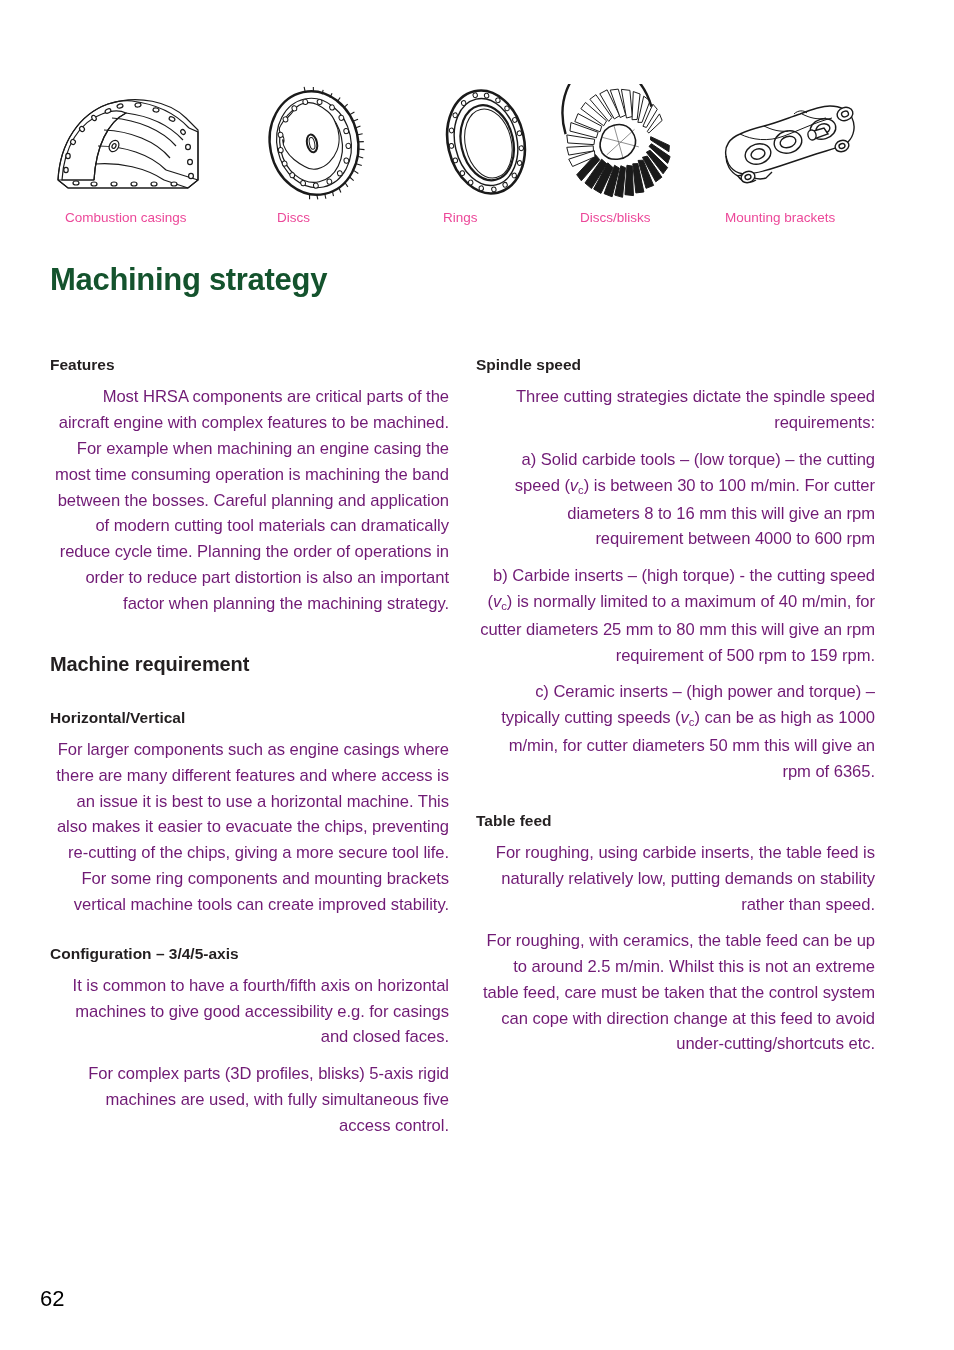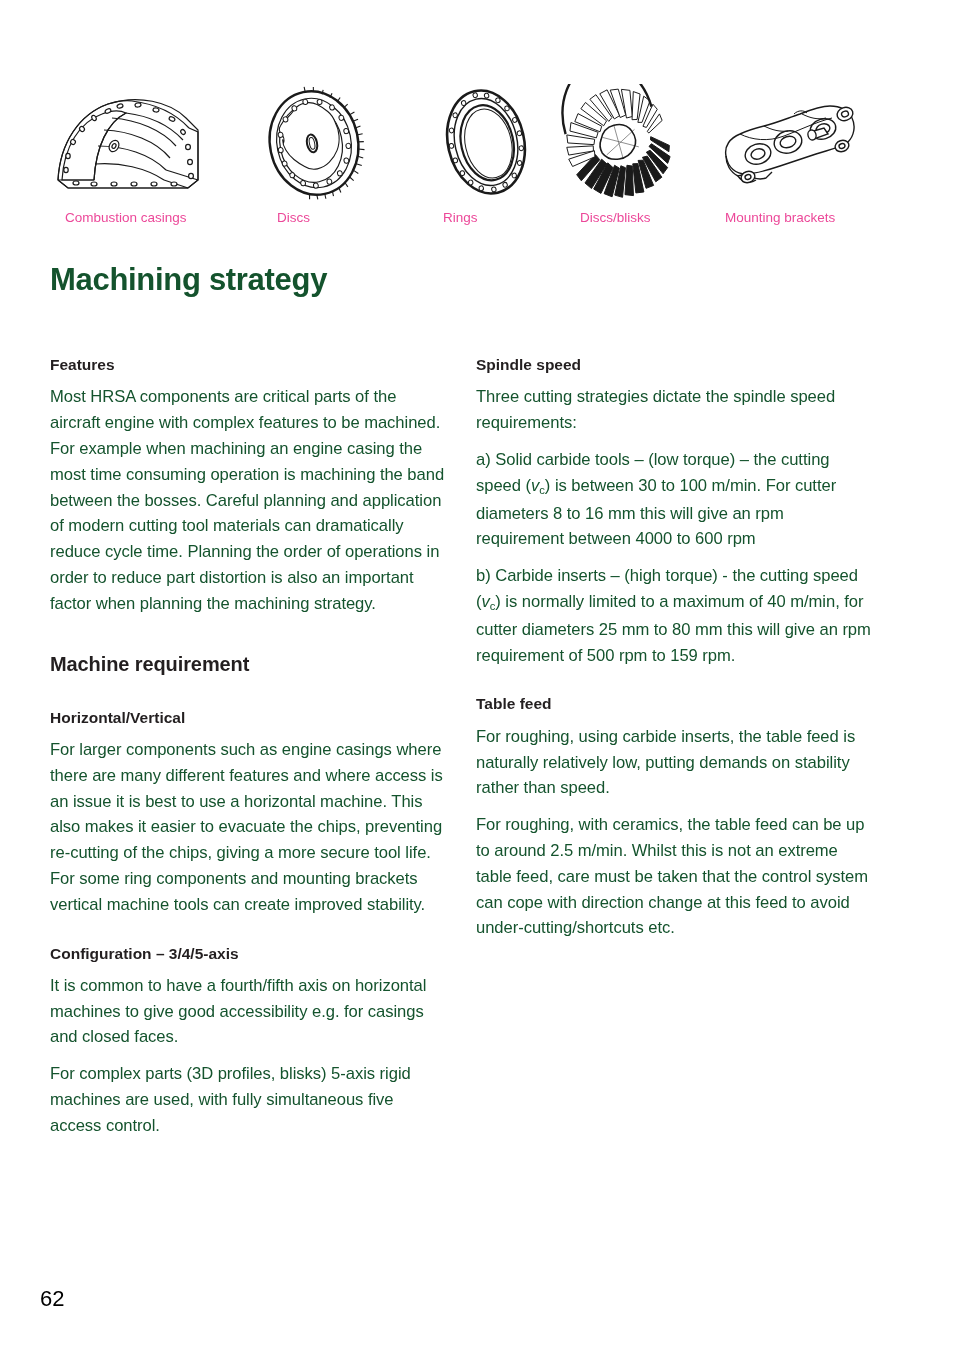--- a/index.html
+++ b/index.html
@@ -104,22 +104,22 @@
     color: #231f20;
     letter-spacing: -0.1px;
   }
   h3.sec-head.spaced {
     margin-top: 26px;
   }
   p.body {
     margin: 0 0 11px 0;
     font-size: 16.6px;
     line-height: 25.8px;
-    color: #14532d;
-    text-align: left;
+    color: #701a75;
+    text-align: right;
     letter-spacing: -0.05px;
   }
   p.body:last-child { margin-bottom: 0; }
 
   .vc { font-style: italic; }
   .vc sub {
     font-style: normal;
     font-size: 0.68em;
     vertical-align: baseline;
     position: relative;
@@ -425,20 +425,21 @@
 
   <div class="col col-right">
 
     <h3 class="sec-head">Spindle speed</h3>
     <p class="body">Three cutting strategies dictate the spindle speed requirements:</p>
 
     <p class="body"><span>a) Solid carbide tools – (low torque) – the cutting speed (</span><span class="vc"><span>v</span><sub>c</sub></span><span>) is between 30 to 100 m/min. For cutter diameters 8 to 16 mm this will give an rpm requirement between 4000 to 600 rpm</span></p>
 
     <p class="body"><span>b) Carbide inserts – (high torque) - the cutting speed (</span><span class="vc"><span>v</span><sub>c</sub></span><span>) is normally limited to a maximum of 40 m/min, for cutter diameters 25 mm to 80 mm this will give an rpm requirement of 500 rpm to 159 rpm.</span></p>
 
+    <p class="body"><span>c) Ceramic inserts – (high power and torque) – typically cutting speeds (</span><span class="vc"><span>v</span><sub>c</sub></span><span>) can be as high as 1000 m/min, for cutter diameters 50 mm this will give an rpm of 6365.</span></p>
 
     <h3 class="sec-head spaced">Table feed</h3>
     <p class="body">For roughing, using carbide inserts, the table feed is naturally relatively low, putting demands on stability rather than speed.</p>
     <p class="body">For roughing, with ceramics, the table feed can be up to around 2.5 m/min. Whilst this is not an extreme table feed, care must be taken that the control system can cope with direction change at this feed to avoid under-cutting/shortcuts etc.</p>
 
   </div>
 
   <div class="page-number">62</div>
 
 </div>

